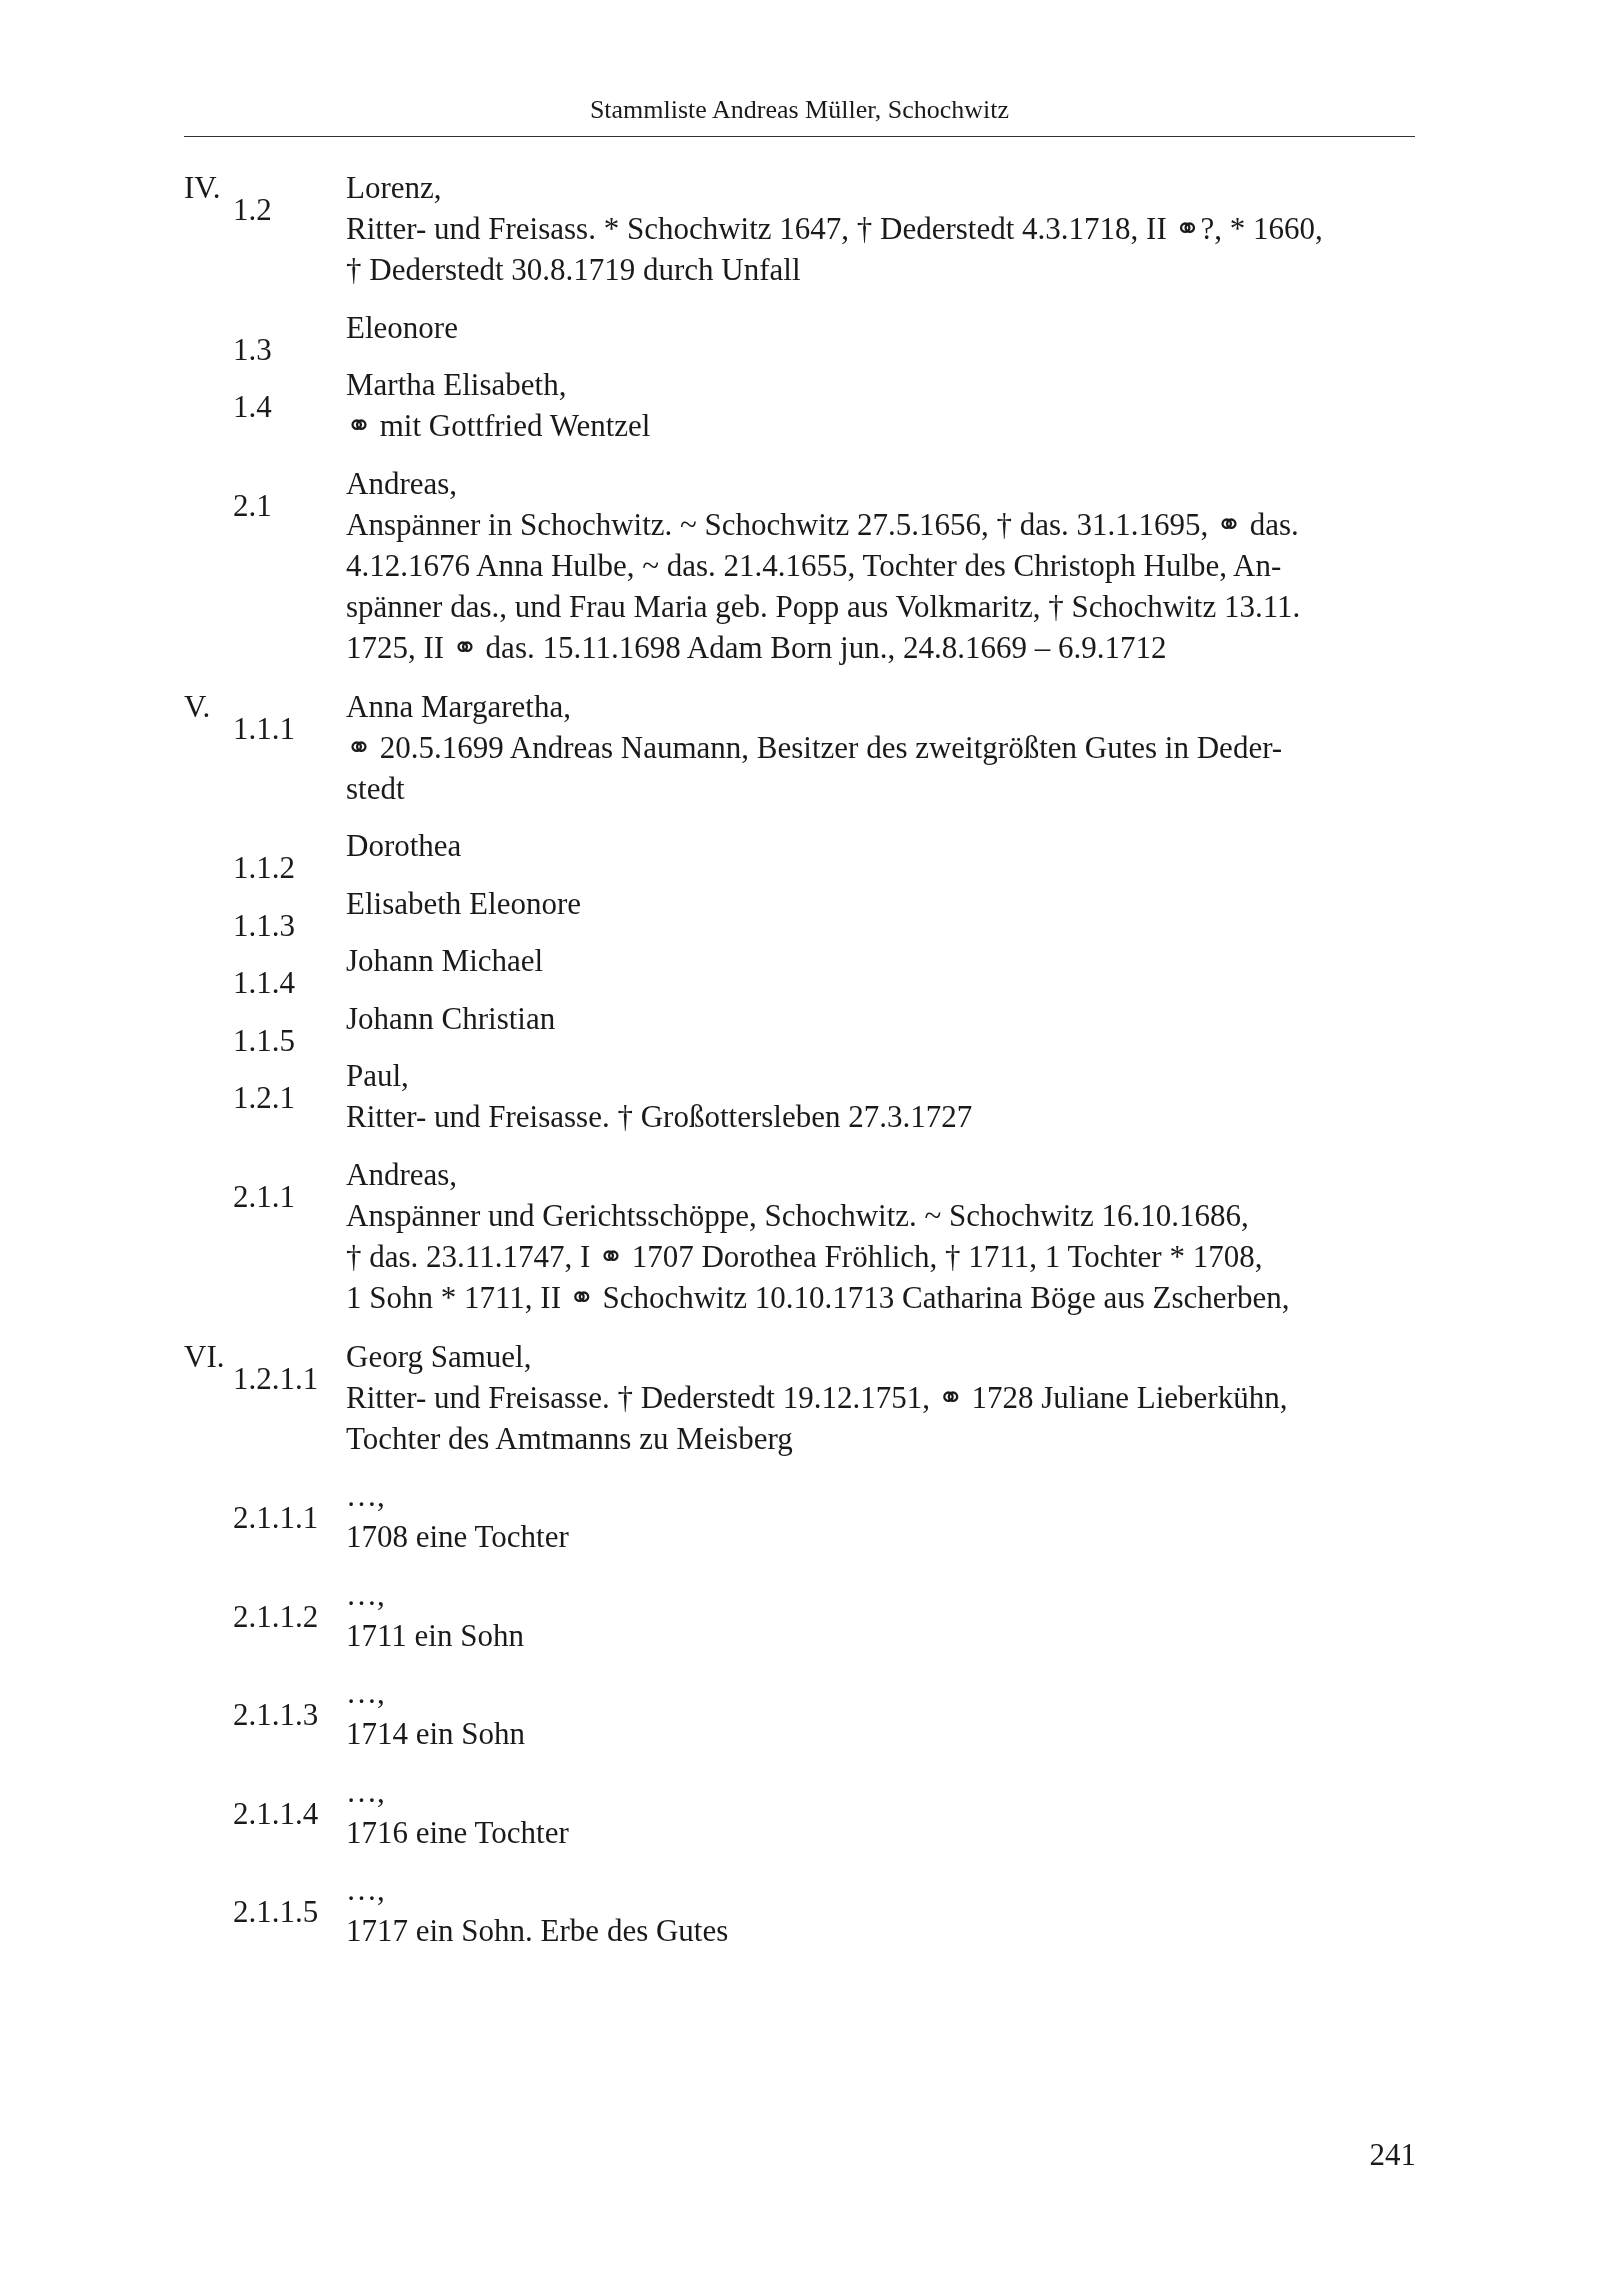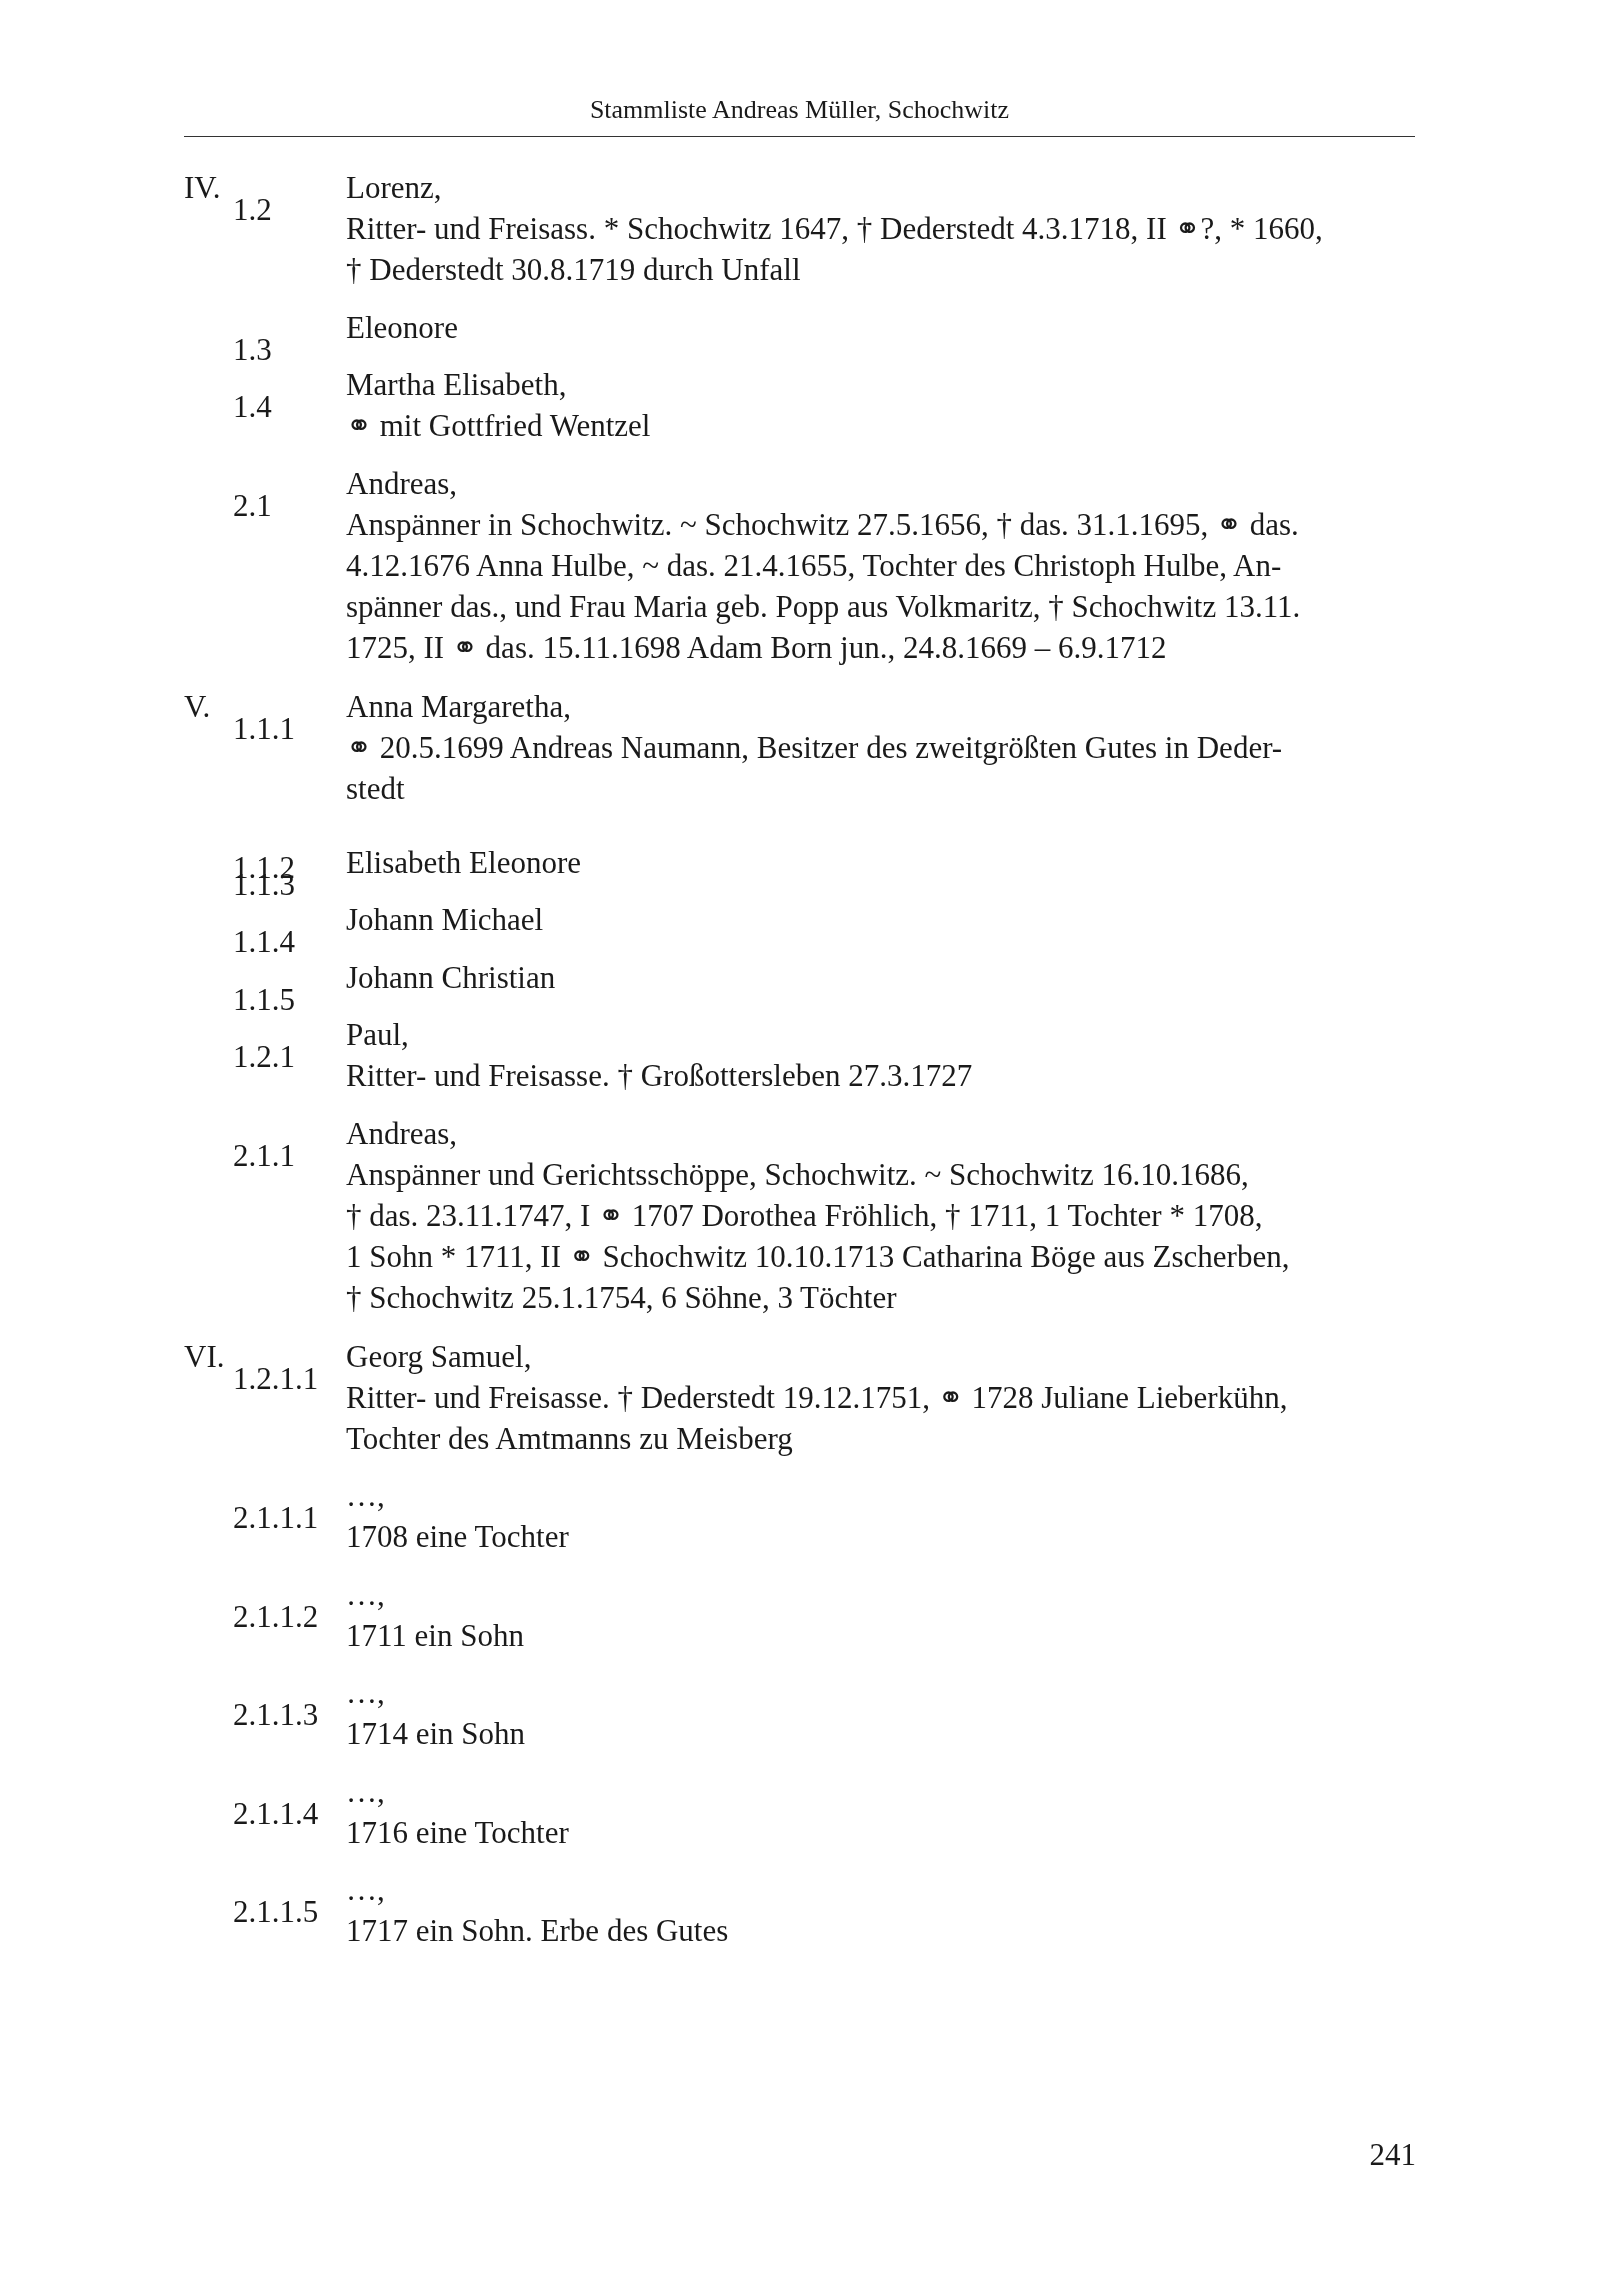--- a/index.html
+++ b/index.html
@@ -93,20 +93,23 @@
         <div class="body">
           <span class="name">Anna Margaretha,</span>
           <span class="detail">⚭ 20.5.1699 Andreas Naumann, Besitzer des zweitgrößten Gutes in Deder-</span>
           <span class="detail">stedt</span>
         </div>
       </div>
       <div class="entry">
         <div class="num">
           <span class="code">1.1.2</span>
         </div>
+        <div class="body">
+          <span class="name">Dorothea</span>
+        </div>
       </div>
       <div class="entry">
         <div class="num">
           <span class="code">1.1.3</span>
         </div>
         <div class="body">
           <span class="name">Elisabeth Eleonore</span>
         </div>
       </div>
       <div class="entry">
@@ -136,21 +139,20 @@
       </div>
       <div class="entry">
         <div class="num">
           <span class="code">2.1.1</span>
         </div>
         <div class="body">
           <span class="name">Andreas,</span>
           <span class="detail">Anspänner und Gerichtsschöppe, Schochwitz. ~ Schochwitz 16.10.1686,</span>
           <span class="detail">† das. 23.11.1747, I ⚭ 1707 Dorothea Fröhlich, † 1711, 1 Tochter * 1708,</span>
           <span class="detail">1 Sohn * 1711, II ⚭ Schochwitz 10.10.1713 Catharina Böge aus Zscherben,</span>
-          <span class="detail">† Schochwitz 25.1.1754, 6 Söhne, 3 Töchter</span>
         </div>
       </div>
     </div>
     <div class="gen-group">
       <div class="entry">
         <div class="num">
           <span class="gen">VI.</span>
           <span class="code">1.2.1.1</span>
         </div>
         <div class="body">

